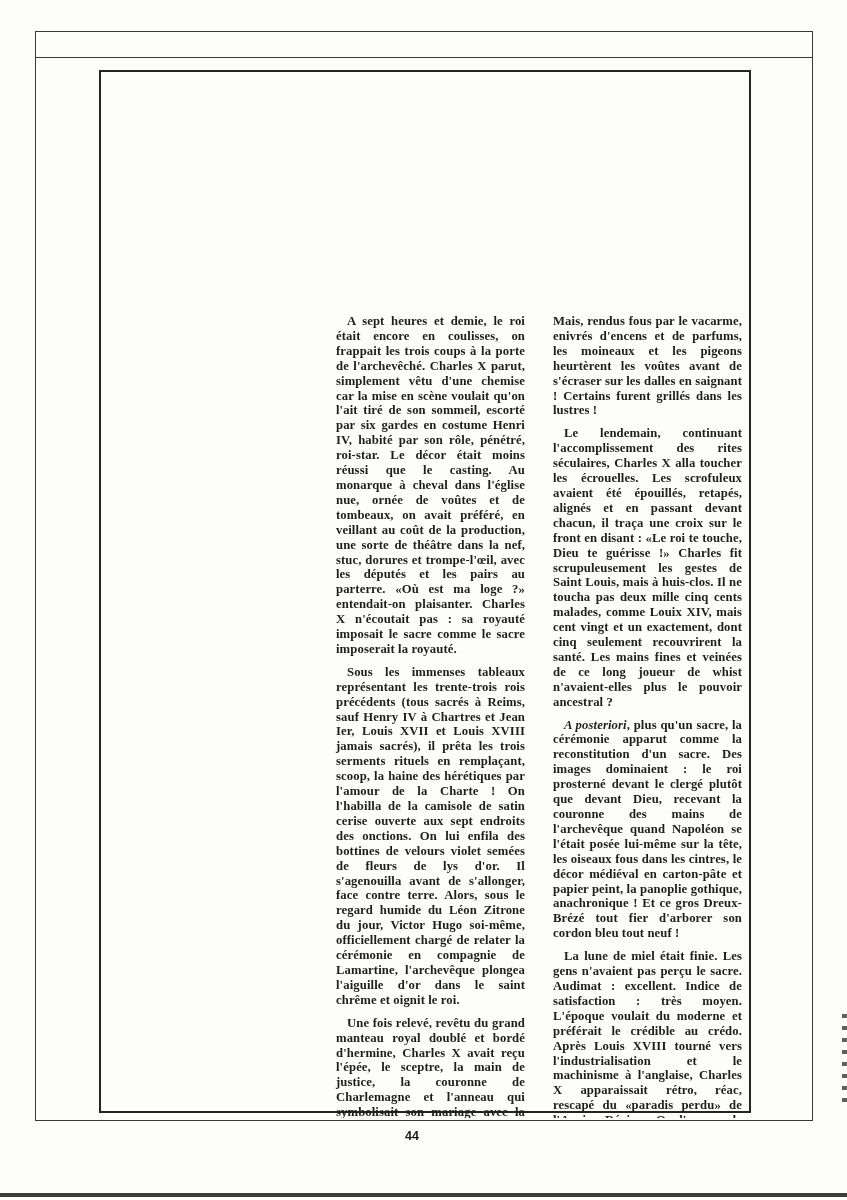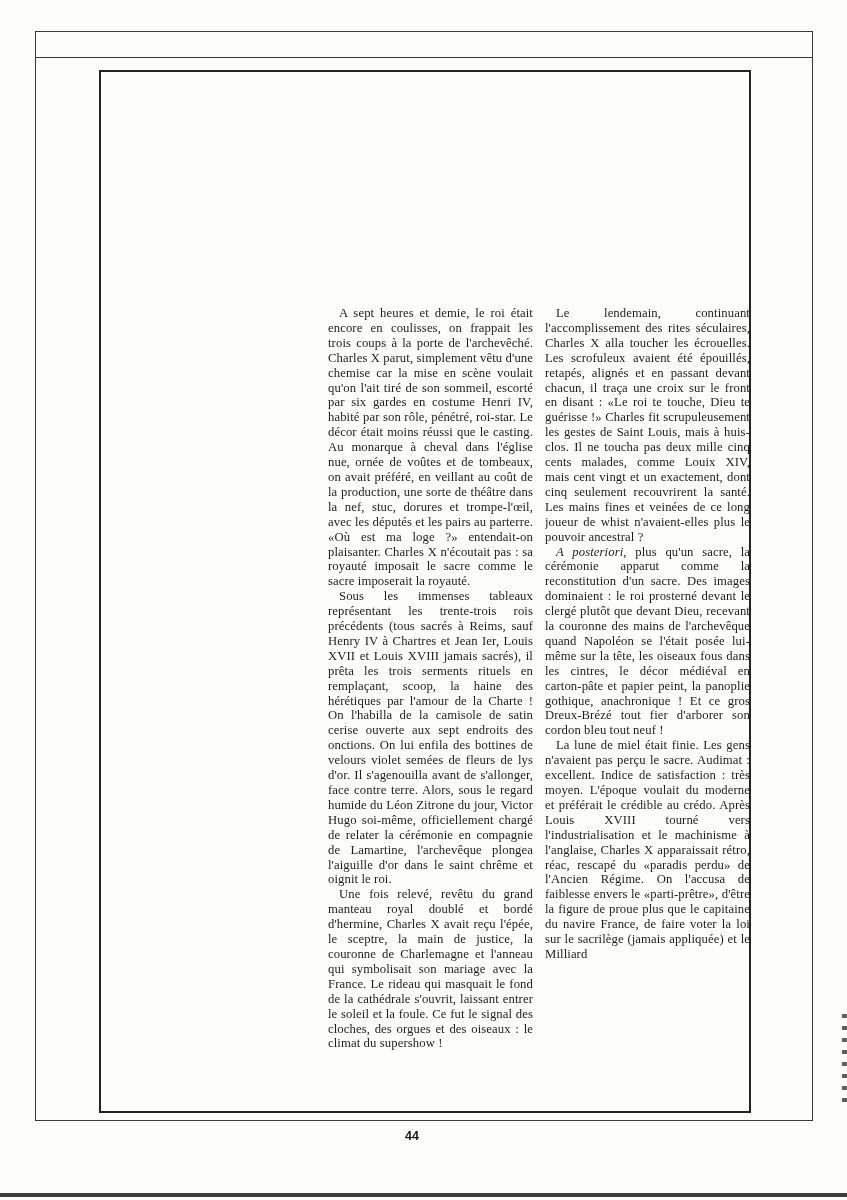--- a/index.html
+++ b/index.html
@@ -45,21 +45,21 @@
     height: 812px;
     font-size: 12.7px;
     line-height: 14.9px;
     text-align: justify;
     color: #1e1e1e;
     letter-spacing: 0.1px;
     overflow: hidden;
   }
   .col-1 { left: 328px; }
   .col-2 { left: 545px; }
-  .text-column p { margin: 0; }
+  .text-column p { margin: 8px; font-weight: bold; }
   .text-column p.indent { text-indent: 11px; }
   
   .page-number {
     position: absolute;
     left: 405px; top: 1129px;
     width: 36px;
     font-family: "Liberation Sans", sans-serif;
     font-weight: bold;
     font-size: 12.5px;
     color: #1a1a1a;
@@ -95,20 +95,21 @@
 
   <div class="inner-frame"></div>
 
   <div class="text-column col-1">
       <p class="indent">A sept heures et demie, le roi était encore en coulisses, on frappait les trois coups à la porte de l'archevêché. Charles X parut, simplement vêtu d'une chemise car la mise en scène voulait qu'on l'ait tiré de son sommeil, escorté par six gardes en costume Henri IV, habité par son rôle, pénétré, roi-star. Le décor était moins réussi que le casting. Au monarque à cheval dans l'église nue, ornée de voûtes et de tombeaux, on avait préféré, en veillant au coût de la production, une sorte de théâtre dans la nef, stuc, dorures et trompe-l'œil, avec les députés et les pairs au parterre. «Où est ma loge ?» entendait-on plaisanter. Charles X n'écoutait pas : sa royauté imposait le sacre comme le sacre imposerait la royauté.</p>
       <p class="indent">Sous les immenses tableaux représentant les trente-trois rois précédents (tous sacrés à Reims, sauf Henry IV à Chartres et Jean Ier, Louis XVII et Louis XVIII jamais sacrés), il prêta les trois serments rituels en remplaçant, scoop, la haine des hérétiques par l'amour de la Charte ! On l'habilla de la camisole de satin cerise ouverte aux sept endroits des onctions. On lui enfila des bottines de velours violet semées de fleurs de lys d'or. Il s'agenouilla avant de s'allonger, face contre terre. Alors, sous le regard humide du Léon Zitrone du jour, Victor Hugo soi-même, officiellement chargé de relater la cérémonie en compagnie de Lamartine, l'archevêque plongea l'aiguille d'or dans le saint chrême et oignit le roi.</p>
       <p class="indent">Une fois relevé, revêtu du grand manteau royal doublé et bordé d'hermine, Charles X avait reçu l'épée, le sceptre, la main de justice, la couronne de Charlemagne et l'anneau qui symbolisait son mariage avec la France. Le rideau qui masquait le fond de la cathédrale s'ouvrit, laissant entrer le soleil et la foule. Ce fut le signal des cloches, des orgues et des oiseaux : le climat du supershow !</p>
     </div>
 
   <div class="text-column col-2">
+      <p>Mais, rendus fous par le vacarme, enivrés d'encens et de parfums, les moineaux et les pigeons heurtèrent les voûtes avant de s'écraser sur les dalles en saignant ! Certains furent grillés dans les lustres !</p>
       <p class="indent">Le lendemain, continuant l'accomplissement des rites séculaires, Charles X alla toucher les écrouelles. Les scrofuleux avaient été épouillés, retapés, alignés et en passant devant chacun, il traça une croix sur le front en disant : «Le roi te touche, Dieu te guérisse !» Charles fit scrupuleusement les gestes de Saint Louis, mais à huis-clos. Il ne toucha pas deux mille cinq cents malades, comme Louix XIV, mais cent vingt et un exactement, dont cinq seulement recouvrirent la santé. Les mains fines et veinées de ce long joueur de whist n'avaient-elles plus le pouvoir ancestral ?</p>
       <p class="indent"><i>A posteriori</i>, plus qu'un sacre, la cérémonie apparut comme la reconstitution d'un sacre. Des images dominaient : le roi prosterné devant le clergé plutôt que devant Dieu, recevant la couronne des mains de l'archevêque quand Napoléon se l'était posée lui-même sur la tête, les oiseaux fous dans les cintres, le décor médiéval en carton-pâte et papier peint, la panoplie gothique, anachronique ! Et ce gros Dreux-Brézé tout fier d'arborer son cordon bleu tout neuf !</p>
       <p class="indent">La lune de miel était finie. Les gens n'avaient pas perçu le sacre. Audimat : excellent. Indice de satisfaction : très moyen. L'époque voulait du moderne et préférait le crédible au crédo. Après Louis XVIII tourné vers l'industrialisation et le machinisme à l'anglaise, Charles X apparaissait rétro, réac, rescapé du «paradis perdu» de l'Ancien Régime. On l'accusa de faiblesse envers le «parti-prêtre», d'être la figure de proue plus que le capitaine du navire France, de faire voter la loi sur le sacrilège (jamais appliquée) et le Milliard</p>
     </div>
 
   <div class="page-number">44</div>
 
   <div class="bottom-rule"></div>
 
   <div class="right-edge-marks"></div>

